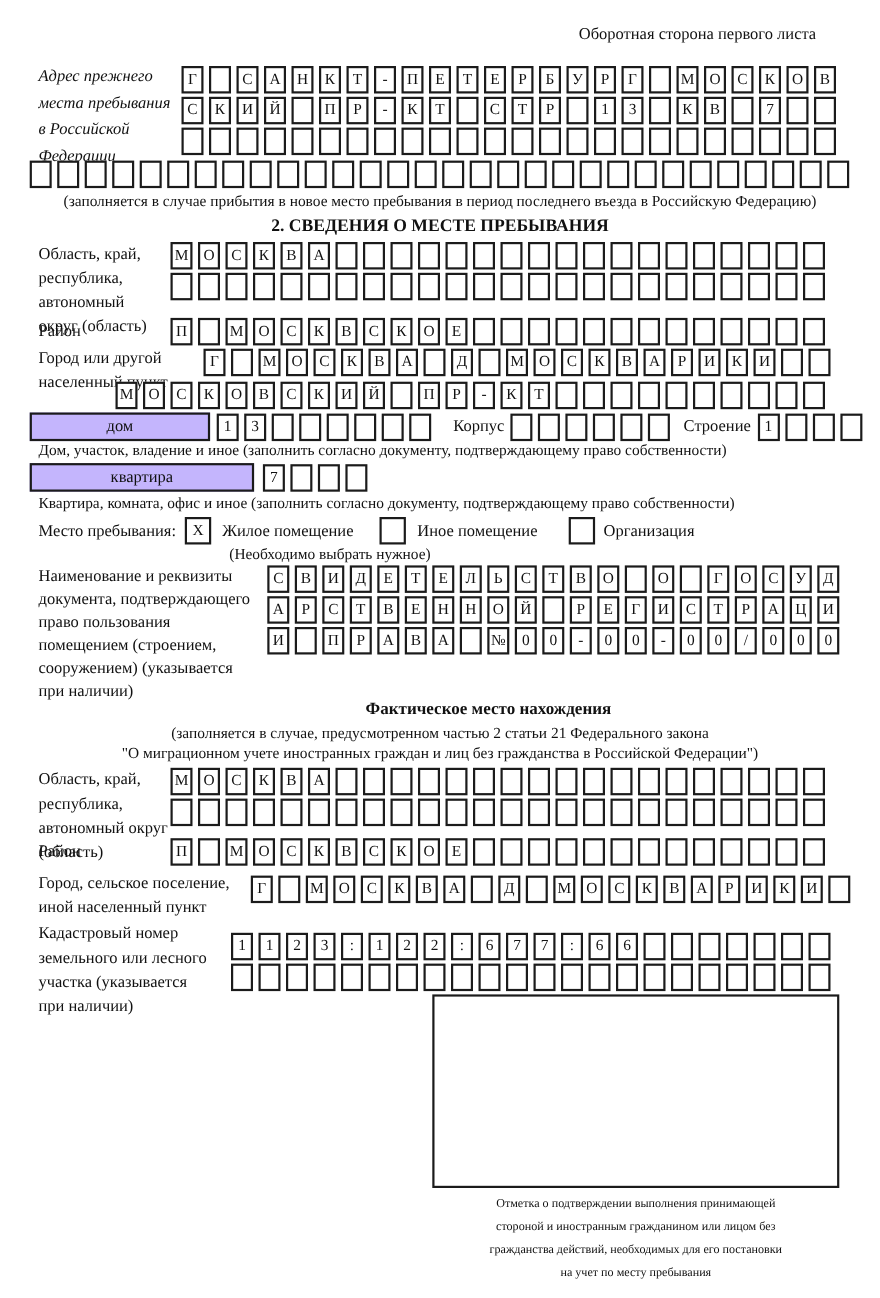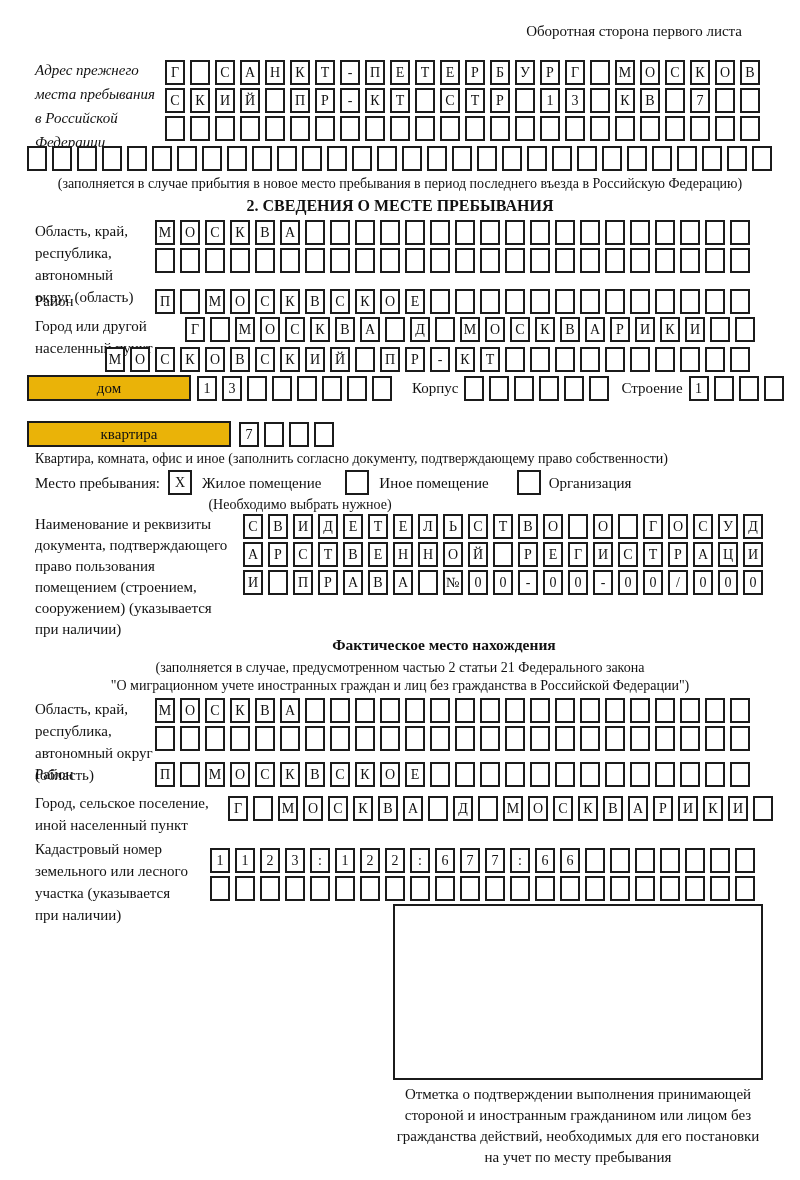--- a/index.html
+++ b/index.html
@@ -11,21 +11,21 @@
         font-size:14px;line-height:21px;font-family:"Liberation Serif",serif;background:#fff;flex:0 0 auto;}
   .lbl{font-size:15px;line-height:22px;}
   .lines span{display:block;}
   .lh24 span{line-height:24px;font-style:italic;}
   .lh22 span{line-height:22px;}
   .lh21 span{line-height:21px;}
   .note{font-size:14px;color:#111;}
   .center{text-align:center;width:800px;left:0;}
   .title{font-weight:bold;font-size:16px;}
   .fieldbox{border:2px solid #1b1b1b;height:22px;text-align:center;
-            font-size:15px;line-height:22px;background:#eab308;}
+            font-size:15px;line-height:22px;background:#c4b5fd;}
   .cbox{width:20px;height:21px;border:2px solid #1b1b1b;text-align:center;
         font-size:14px;line-height:21px;flex:0 0 auto;}
   .inlineflex{display:flex;align-items:center;}
   .stampbox{border:2px solid #1b1b1b;background:#fff;}
   .caption span{display:block;line-height:21px;}
 </style>
 </head>
 <body>
 
 <div class="page">
@@ -323,20 +323,21 @@
         <span class="cell"></span>
       </div>
     <div class="lbl" style="margin-left:6px;">Строение</div>
     <div class="inlineflex" style="gap:5px;">
         <span class="cell">1</span>
         <span class="cell"></span>
         <span class="cell"></span>
         <span class="cell"></span>
       </div>
   </div>
+  <div class="abs note" style="left:35px;top:403px;">Дом, участок, владение и иное (заполнить согласно документу, подтверждающему право собственности)</div>
 
   <div class="abs inlineflex" style="left:27px;top:421px;gap:8px;">
     <div class="fieldbox" style="width:200px;">квартира</div>
     <div class="inlineflex" style="gap:5px;">
         <span class="cell">7</span>
         <span class="cell"></span>
         <span class="cell"></span>
         <span class="cell"></span>
       </div>
   </div>
@@ -601,20 +602,20 @@
       <span class="cell"></span>
       <span class="cell"></span>
       <span class="cell"></span>
       <span class="cell"></span>
       <span class="cell"></span>
       <span class="cell"></span>
     </div>
 
   <div class="abs stampbox" style="left:393px;top:904px;width:366px;height:172px;"></div>
 
-  <div class="abs caption note" style="left:356px;top:1084px;width:444px;text-align:center;font-size:15px;">
+  <div class="abs caption note" style="left:356px;top:1084px;width:444px;text-align:center;font-size:11px;">
     <span>Отметка о подтверждении выполнения принимающей</span>
     <span>стороной и иностранным гражданином или лицом без</span>
     <span>гражданства действий, необходимых для его постановки</span>
     <span>на учет по месту пребывания</span>
   </div>
 
 </div>
 
 </body></html>

